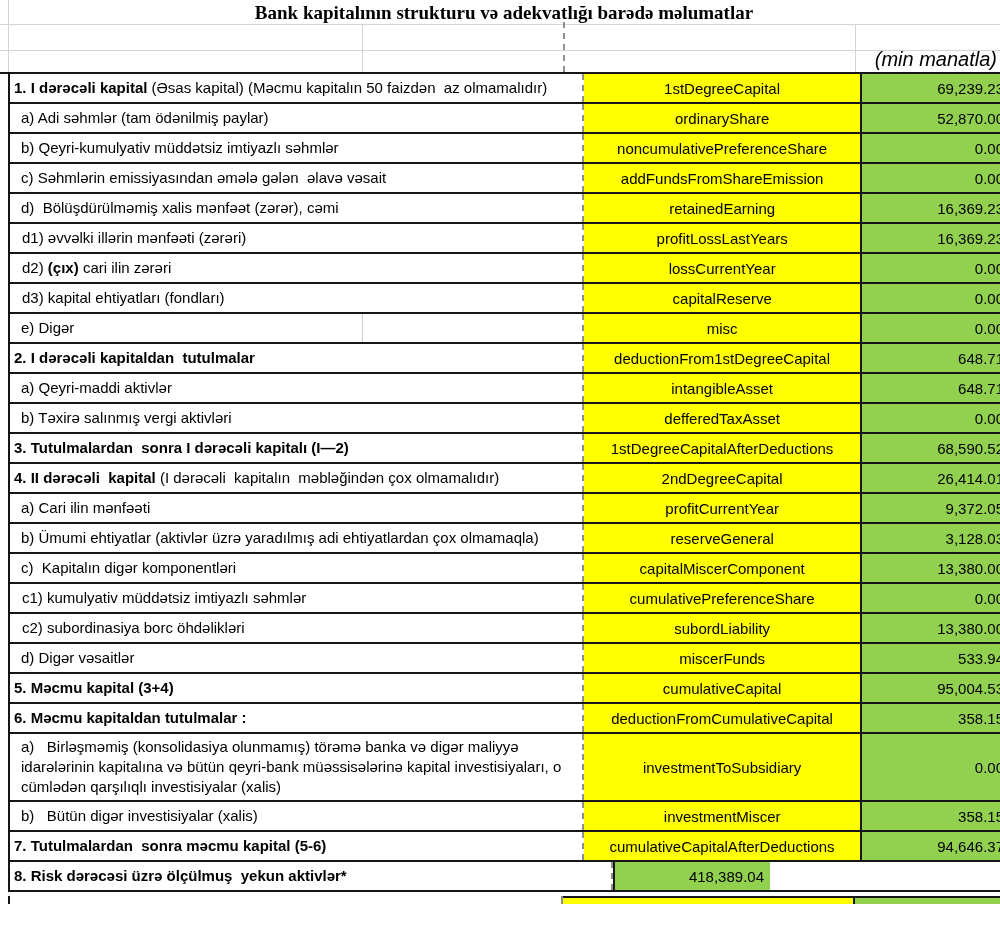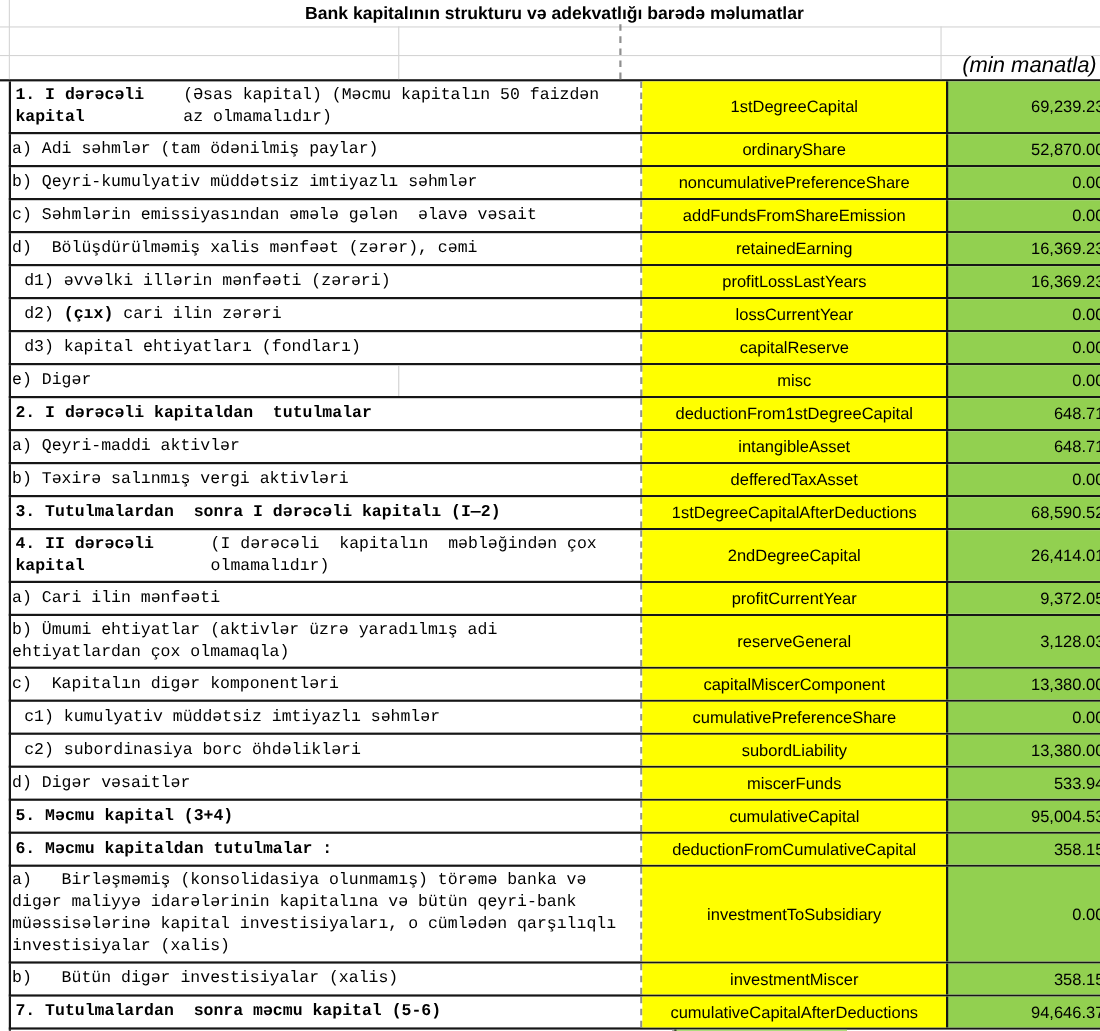--- a/index.html
+++ b/index.html
@@ -7,43 +7,43 @@
     width:1000px; height:937px; overflow:hidden; background:#ffffff;
     font-family:"Liberation Sans", sans-serif; font-size:15px; color:#000;
   }
   * { box-sizing:border-box; }
   .sheet { position:relative; width:1000px; height:937px; }
 
   
   .hdr { position:relative; height:72px; }
   .hdr .title {
     position:absolute; left:8px; right:0; top:1px; height:24px; line-height:24px;
-    text-align:center; font-weight:bold; font-size:16px;
+    text-align:center; font-weight:bold; font-size:19px;font-family:Liberation Serif, serif;
   }
   .hdr .unit {
     position:absolute; right:3px; top:49px; height:21px; line-height:21px;
     font-style:italic; font-size:20px;
   }
   .gl-h { position:absolute; left:0; right:0; height:1px; background:#d4d4d4; }
   .gl-v { position:absolute; width:1px; background:#d4d4d4; }
   .dash-v { position:absolute; left:563px; top:22px; height:50px; width:0; border-left:2px dashed #8f8f8f; }
 
   
   .tbl { border-top:2px solid #161616; }
   .row {
     display:flex; margin-left:8px; width:1002px;
     border-left:2px solid #161616; border-bottom:2px solid #161616;
     min-height:30px;
   }
   .cell { display:flex; align-items:center; }
   .desc {
     width:603px; padding:3px 6px 3px 4px; line-height:20px;
-    border-right:2px dashed #8f8f8f; white-space:pre-wrap;font-family:Liberation Mono, monospace;
-  }
-  .desc.i1 { padding-left:1px; }
+    border-right:2px dashed #8f8f8f; white-space:pre-wrap;
+  }
+  .desc.i1 { padding-left:11px; }
   .desc.i2 { padding-left:12px; }
   .desc.split { position:relative; }
   .desc.split::after { content:""; position:absolute; left:352px; top:0; bottom:0; width:1px; background:#d0d0d0; }
   .desc .bld { font-weight:bold; }
   .code {
     width:290px; background:#FFFF00; justify-content:center; text-align:center;
     padding:2px 7px; line-height:19px;
   }
   .val {
     width:157px; background:#92D050; border-left:2px solid #161616;

